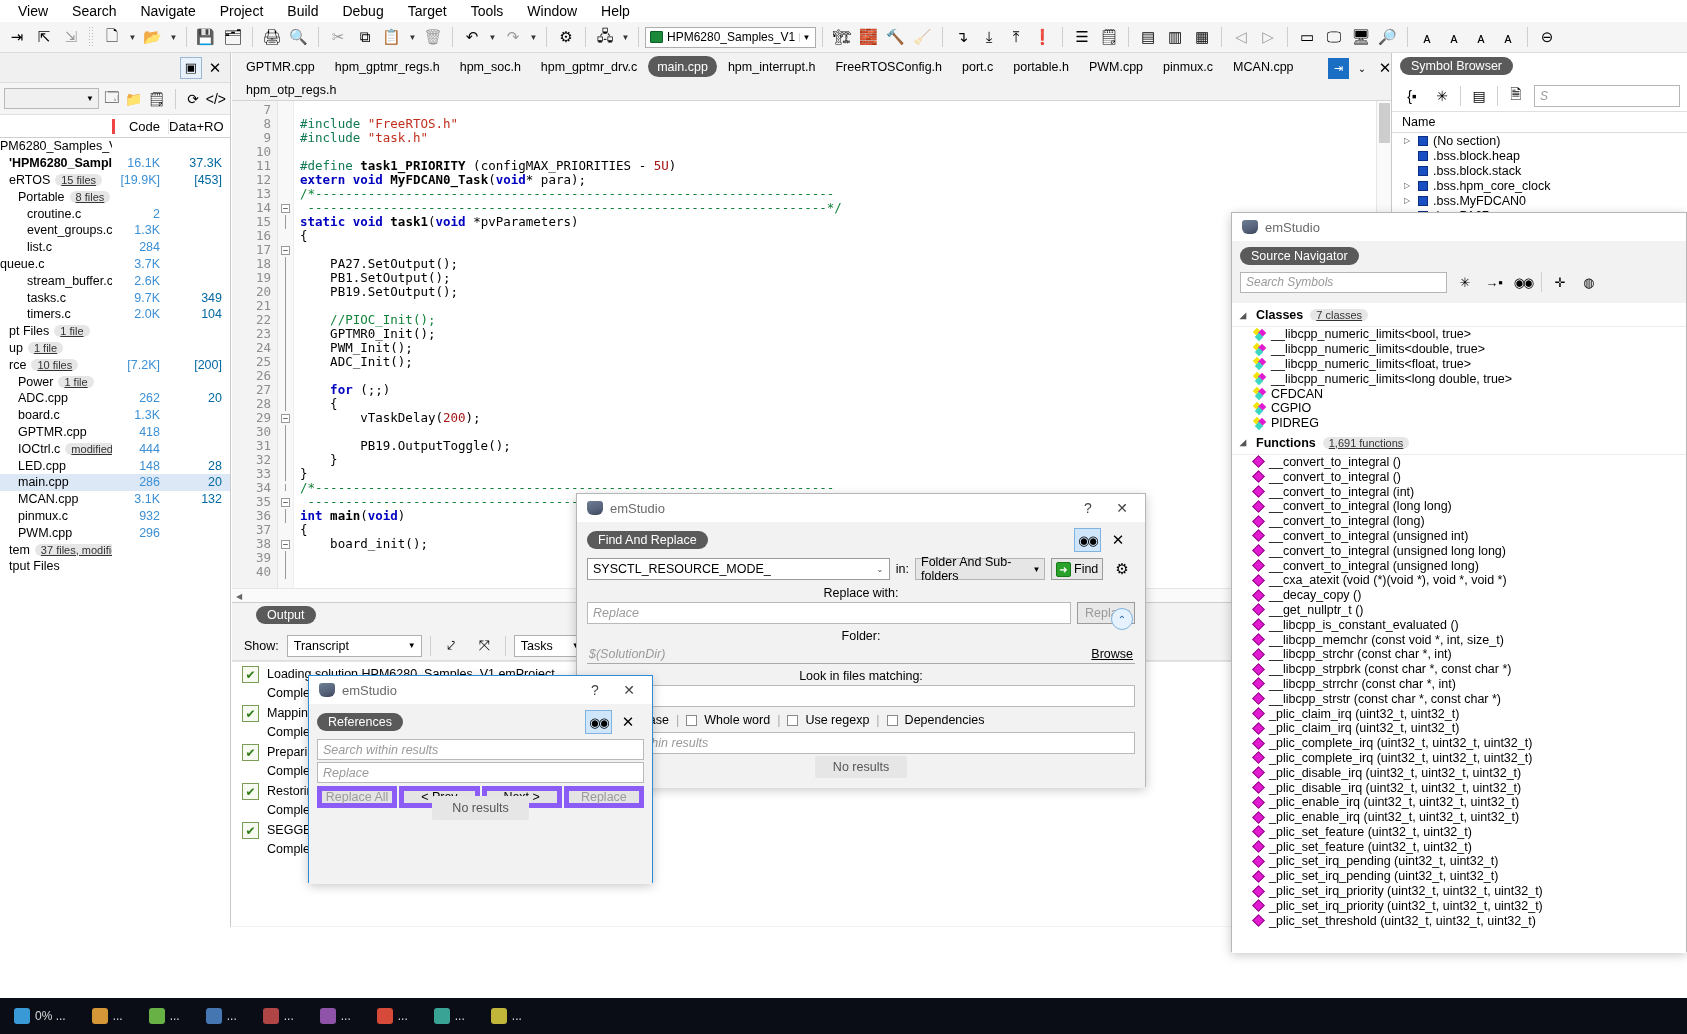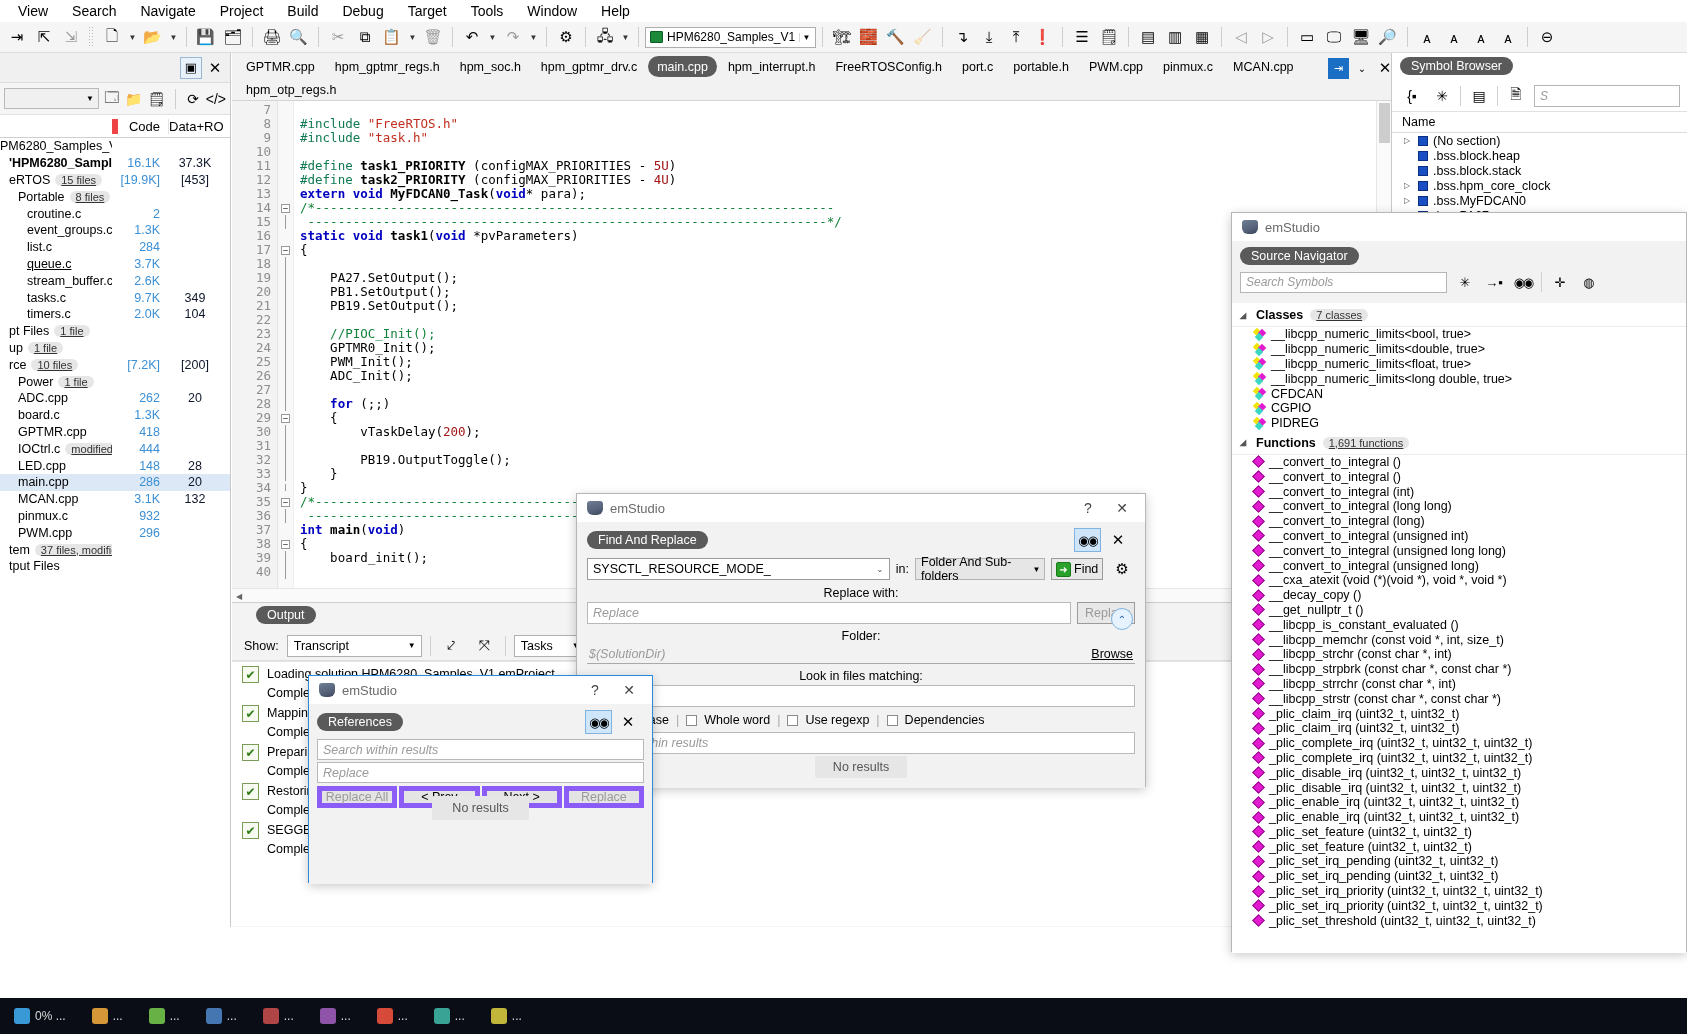--- a/index.html
+++ b/index.html
@@ -53,28 +53,28 @@
                     border:1px solid #9ab8d4; background:#e8f2fc; }
   .lp-tabrow .cls { width: 22px; height: 22px; display:flex; align-items:center; justify-content:center; font-size:15px; }
   .lp-toolrow { height: 32px; background: #f5f5f5; border-bottom: 1px solid #e0e0e0;
                 display:flex; align-items:center; padding: 0 4px; gap: 3px; }
   .lp-combo { flex: 0 0 95px; height: 21px; background:#f0f0f0; border:1px solid #b9b9b9; display:flex; align-items:center; }
   .lp-combo .arr { margin-left:auto; width: 16px; text-align:center; font-size:8px; }
   .lp-btn { width: 25px; height: 24px; display:flex;align-items:center;justify-content:center; font-size:14px; }
   .lp-hdr { display:flex; height: 23px; align-items:center; border-bottom: 1px solid #d0d0d0;
             background:#fff; font-size: 13px; }
   .lp-hdr .c-name { flex: 1; padding-left: 6px; }
-  .lp-hdr .c-code { width: 56px; text-align:right; padding-right:8px; border-left: 6px solid #ef4444; }
+  .lp-hdr .c-code { width: 56px; text-align:right; padding-right:8px; border-left: 3px solid #ef4444; }
   .lp-hdr .c-data { width: 62px; text-align:right; padding-right:8px; border-left: 1px solid #e2e2e2; }
   .tree { height: 445px; overflow: hidden; }
   .trow { display:flex; height: 16.8px; align-items:center; font-size: 12.5px; white-space: nowrap; }
   .trow.sel { background: #dde8f7; }
   .trow .tname { flex:1; overflow:hidden; display:flex; align-items:center; gap:5px; }
   .trow .tcode { width: 56px; text-align:right; padding-right:8px; color:#3b8fd4; }
-  .trow .tdata { width: 62px; text-align:center; padding-right:8px; color:#0f172a; }
+  .trow .tdata { width: 62px; text-align:right; padding-right:8px; color:#0369a1; }
   .chip { background:#e6e6e6; border-radius: 8px; padding: 0px 6px; font-size: 11px; color:#333;text-decoration:underline; }
 
   
   .edit-area { position: absolute; left: 232px; top: 53px; right: 296px; height: 874px; background: #fff; }
   .tabstrip { height: 48px; background:#f2f2f2; border-bottom:1px solid #d4d4d4; padding: 2px 4px;
               display:flex; flex-wrap: wrap; align-content: flex-start; }
   .tab { height: 21px; padding: 0 9px; margin: 1px 1px; display:flex; align-items:center;
          font-size: 12.5px; color:#000; border-radius: 11px; white-space:nowrap; cursor: default; }
   .tab.active { background: #5a5a5a; color:#fff; }
 
@@ -390,21 +390,21 @@
           <div class="tdata"></div>
         </div>
         <div class="trow">
           <div class="tname" style="padding-left: 27px;">
             <span>list.c</span>
           </div>
           <div class="tcode">284</div>
           <div class="tdata"></div>
         </div>
         <div class="trow">
-          <div class="tname" style="padding-left: 27px; text-decoration: underline;">
+          <div class="tname" style="">
             <span>queue.c</span>
           </div>
           <div class="tcode">3.7K</div>
           <div class="tdata"></div>
         </div>
         <div class="trow">
           <div class="tname" style="padding-left: 27px;">
             <span>stream_buffer.c</span>
           </div>
           <div class="tcode">2.6K</div>
@@ -636,21 +636,20 @@
           <div><span class="foldbox">−</span></div>
           <div><span style="display:inline-block;width:1px;height:14px;background:#9a9a9a;"></span></div>
           <div><span style="display:inline-block;width:1px;height:14px;background:#9a9a9a;"></span></div>
         </div>
       <div class="codelines" id="codelines">
           <div>&nbsp;</div>
           <div><span class="pp">#include</span> <span class="str">"FreeRTOS.h"</span></div>
           <div><span class="pp">#include</span> <span class="str">"task.h"</span></div>
           <div>&nbsp;</div>
           <div><span class="pp">#define</span> <span class="id">task1_PRIORITY</span> (configMAX_PRIORITIES - <span class="num">5U</span>)</div>
-          <div><span class="pp">#define</span> <span class="id">task2_PRIORITY</span> (configMAX_PRIORITIES - <span class="num">4U</span>)</div>
           <div><span class="k">extern</span> <span class="k">void</span> <span class="id">MyFDCAN0_Task</span>(<span class="k">void</span>* para);</div>
           <div><span class="cm">/*---------------------------------------------------------------------</span></div>
           <div><span class="cm"> ---------------------------------------------------------------------*/</span></div>
           <div><span class="k">static</span> <span class="k">void</span> <span class="id">task1</span>(<span class="k">void</span> *pvParameters)</div>
           <div>{</div>
           <div>&nbsp;</div>
           <div>    PA27.SetOutput();</div>
           <div>    PB1.SetOutput();</div>
           <div>    PB19.SetOutput();</div>
           <div>&nbsp;</div>

